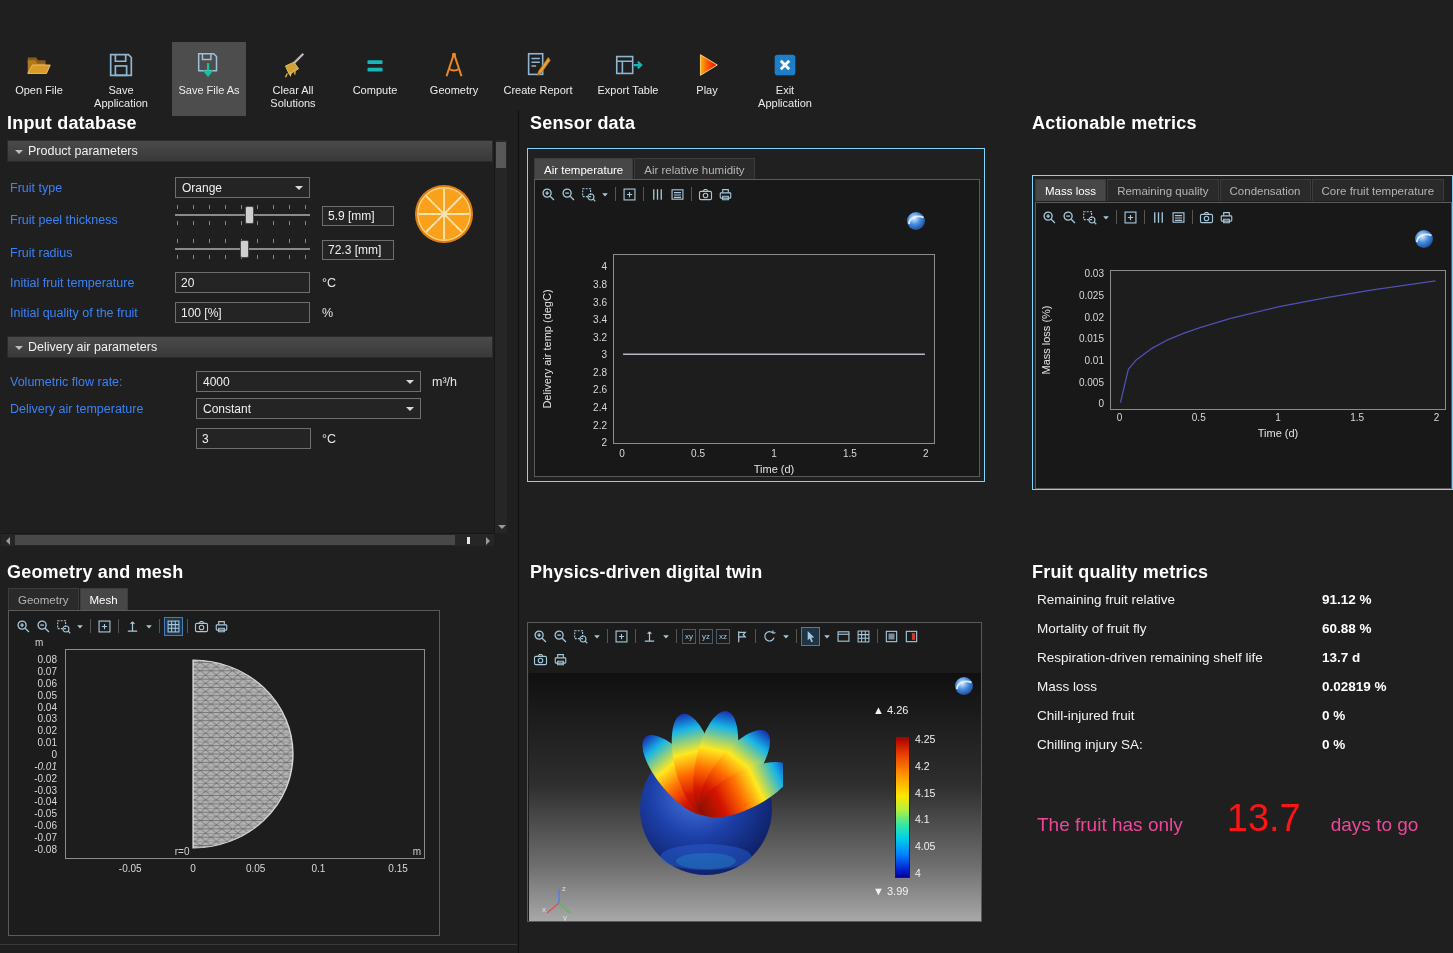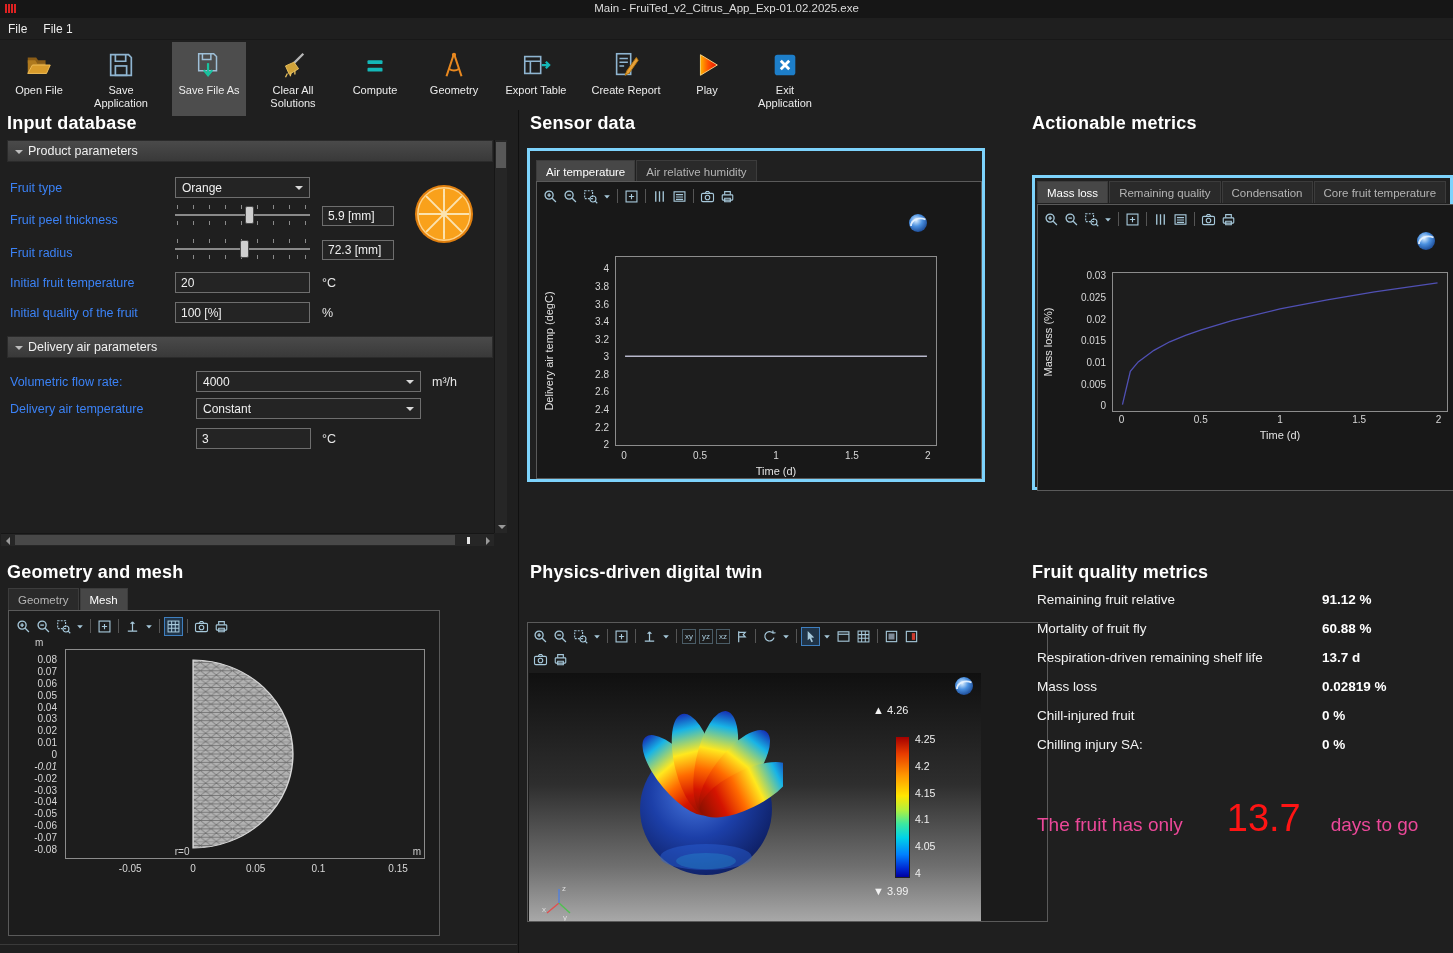--- a/index.html
+++ b/index.html
@@ -40,21 +40,21 @@
 .hscroll{position:absolute;background:#262626;border-top:1px solid #161616}
 .hthumb{position:absolute;top:1px;bottom:1px;background:#484848}
 .sbarrow{position:absolute;width:13px;height:13px;display:flex;align-items:center;justify-content:center}
 .sbarrow i{border:4px solid transparent;display:block}
 .hmark{position:absolute;top:3px;width:3px;height:7px;background:#e6e6e6}
 
 .tabs{position:absolute;display:flex;gap:1px}
 .tab{height:22px;display:flex;align-items:center;padding:0 9px;font-size:11.5px;background:#2a2a2a;color:#b4b4b4;border:1px solid #3c3c3c;border-bottom:none;white-space:nowrap}
 .tab.active{background:#474747;color:#ffffff}
 
-.panel{position:absolute;border:3px solid #7dd3fc;background:#202020}
+.panel{position:absolute;border:1px solid #7dd3fc;background:#202020}
 .chartbox{position:absolute;border:1px solid #5a5a5a;background:#181818}
 .plot{position:absolute;border:1px solid #8c8c8c;background:#1d1d1d}
 .plot svg.series{position:absolute;left:0;top:0;width:100%;height:100%}
 .xticks,.yticks{position:absolute}
 .xticks span{position:absolute;transform:translateX(-50%);font-size:10px;color:#d8d8d8;white-space:nowrap}
 .yticks span{position:absolute;right:4px;transform:translateY(-50%);font-size:10px;color:#d8d8d8;white-space:nowrap}
 .axlabel{position:absolute;font-size:11px;color:#e2e2e2;text-align:center}
 .ylab{position:absolute;display:flex;align-items:center;justify-content:center}
 .ylab span{transform:rotate(-90deg);white-space:nowrap;font-size:11px;color:#e2e2e2}
 .ctoolbar{position:absolute;display:flex;align-items:center;gap:3px;height:20px}
@@ -186,29 +186,21 @@
           <stop offset="100%" stop-color="#123c86"></stop>
         </radialGradient>
         <circle cx="11" cy="11" r="9" fill="url(#cg)"></circle>
         <path d="M4 14 A9.5 7.5 0 0 1 18.5 7.5" stroke="#eaf4ff" stroke-width="1.8" fill="none" opacity="0.9"></path>
       </symbol>
 </defs>
 </svg>
 
 <div id="root">
 
-  <div class="titlebar abs">
-    <span class="applogo abs"></span>
-    <span class="titletext">Main - FruiTed_v2_Citrus_App_Exp-01.02.2025.exe</span>
-  </div>
-
-  <div class="menubar abs">
-    <span class="menuitem">File</span>
-    <span class="menuitem">File 1</span>
-  </div>
+
 
   <div class="toolbar abs">
     <div class="tbtn" style="width:62px">
       <span class="icw">
           <svg viewBox="0 0 32 32">
             <path d="M4 8 h9 l2 3 h8 v3 H4 Z" fill="#8a5c16"></path>
             <path d="M4 25 V11 h8 l2 3 h9 v2 H9 L4 25 Z" fill="#b07a1e"></path>
             <path d="M9 16 h19 l-4 9 H4 Z" fill="#d89b2b" stroke="#f3c05a" stroke-width="1"></path>
           </svg>
         </span>
@@ -267,45 +259,45 @@
           <svg viewBox="0 0 32 32">
             <g stroke="#e8881f" stroke-width="2.2" fill="none">
               <path d="M16 4 L8 28 M16 4 L24 28"></path>
               <path d="M10.5 20 A10 10 0 0 0 21.5 20"></path>
             </g>
             <circle cx="16" cy="5" r="2.2" fill="#e8881f"></circle>
           </svg>
         </span>
       <span>Geometry</span>
     </div>
+    <div class="tbtn" style="width:80px">
+      <span class="icw">
+          <svg viewBox="0 0 32 32">
+            <g stroke="#8fb5d1" fill="none" stroke-width="1.7">
+              <rect x="6" y="4" width="15" height="22"></rect>
+              <path d="M9 9 H18 M9 13 H18 M9 17 H14"></path>
+            </g>
+            <path d="M27 8 L17 22 L15 27 L19.5 24.5 L29 11 Z" fill="#e8a13a" stroke="#b5770e" stroke-width="1"></path>
+          </svg>
+        </span>
+      <span>Create Report</span>
+    </div>
     <div class="tbtn" style="width:76px">
       <span class="icw">
           <svg viewBox="0 0 32 32">
             <g stroke="#8fb5d1" fill="none" stroke-width="1.7">
               <rect x="4" y="7" width="17" height="18"></rect>
               <path d="M4 12 H21 M10 12 V25"></path>
             </g>
             <g stroke="#14b8b8" stroke-width="2.4" fill="none">
               <path d="M22 16 H30 M26.5 12.5 L30 16 L26.5 19.5"></path>
             </g>
           </svg>
         </span>
       <span>Export Table</span>
-    </div>
-    <div class="tbtn" style="width:80px">
-      <span class="icw">
-          <svg viewBox="0 0 32 32">
-            <g stroke="#8fb5d1" fill="none" stroke-width="1.7">
-              <rect x="6" y="4" width="15" height="22"></rect>
-              <path d="M9 9 H18 M9 13 H18 M9 17 H14"></path>
-            </g>
-            <path d="M27 8 L17 22 L15 27 L19.5 24.5 L29 11 Z" fill="#e8a13a" stroke="#b5770e" stroke-width="1"></path>
-          </svg>
-        </span>
-      <span>Create Report</span>
     </div>
     <div class="tbtn" style="width:58px">
       <span class="icw">
           <svg viewBox="0 0 32 32">
             <defs>
               <linearGradient id="pg" x1="0" y1="0" x2="1" y2="0">
                 <stop offset="0%" stop-color="#ffb300"></stop>
                 <stop offset="45%" stop-color="#ff5400"></stop>
                 <stop offset="100%" stop-color="#e60e00"></stop>
               </linearGradient>
@@ -704,21 +696,21 @@
     <div class="xticks" style="left:56px;top:252px;width:360px;height:12px">
         <span style="left: 18.1185%;">-0.05</span>
         <span style="left: 35.5401%;">0</span>
         <span style="left: 52.9617%;">0.05</span>
         <span style="left: 70.3833%;">0.1</span>
         <span style="left: 87.8049%; margin-left: 17px;">0.15</span>
       </div>
   </div>
 
   <div class="h1" style="left:530px;top:562px">Physics-driven digital twin</div>
-  <div class="chartbox" style="left:527px;top:622px;width:521px;height:300px;background:#1b1b1b">
+  <div class="chartbox" style="left:527px;top:622px;width:455px;height:300px;background:#1b1b1b">
     <div class="ctoolbar" style="left:4px;top:3px">
         <span class="ticon">
           <svg viewBox="0 0 16 16">
             <use href="#s-zoom-in"></use>
           </svg>
         </span>
         <span class="ticon">
           <svg viewBox="0 0 16 16">
             <use href="#s-zoom-out"></use>
           </svg>

